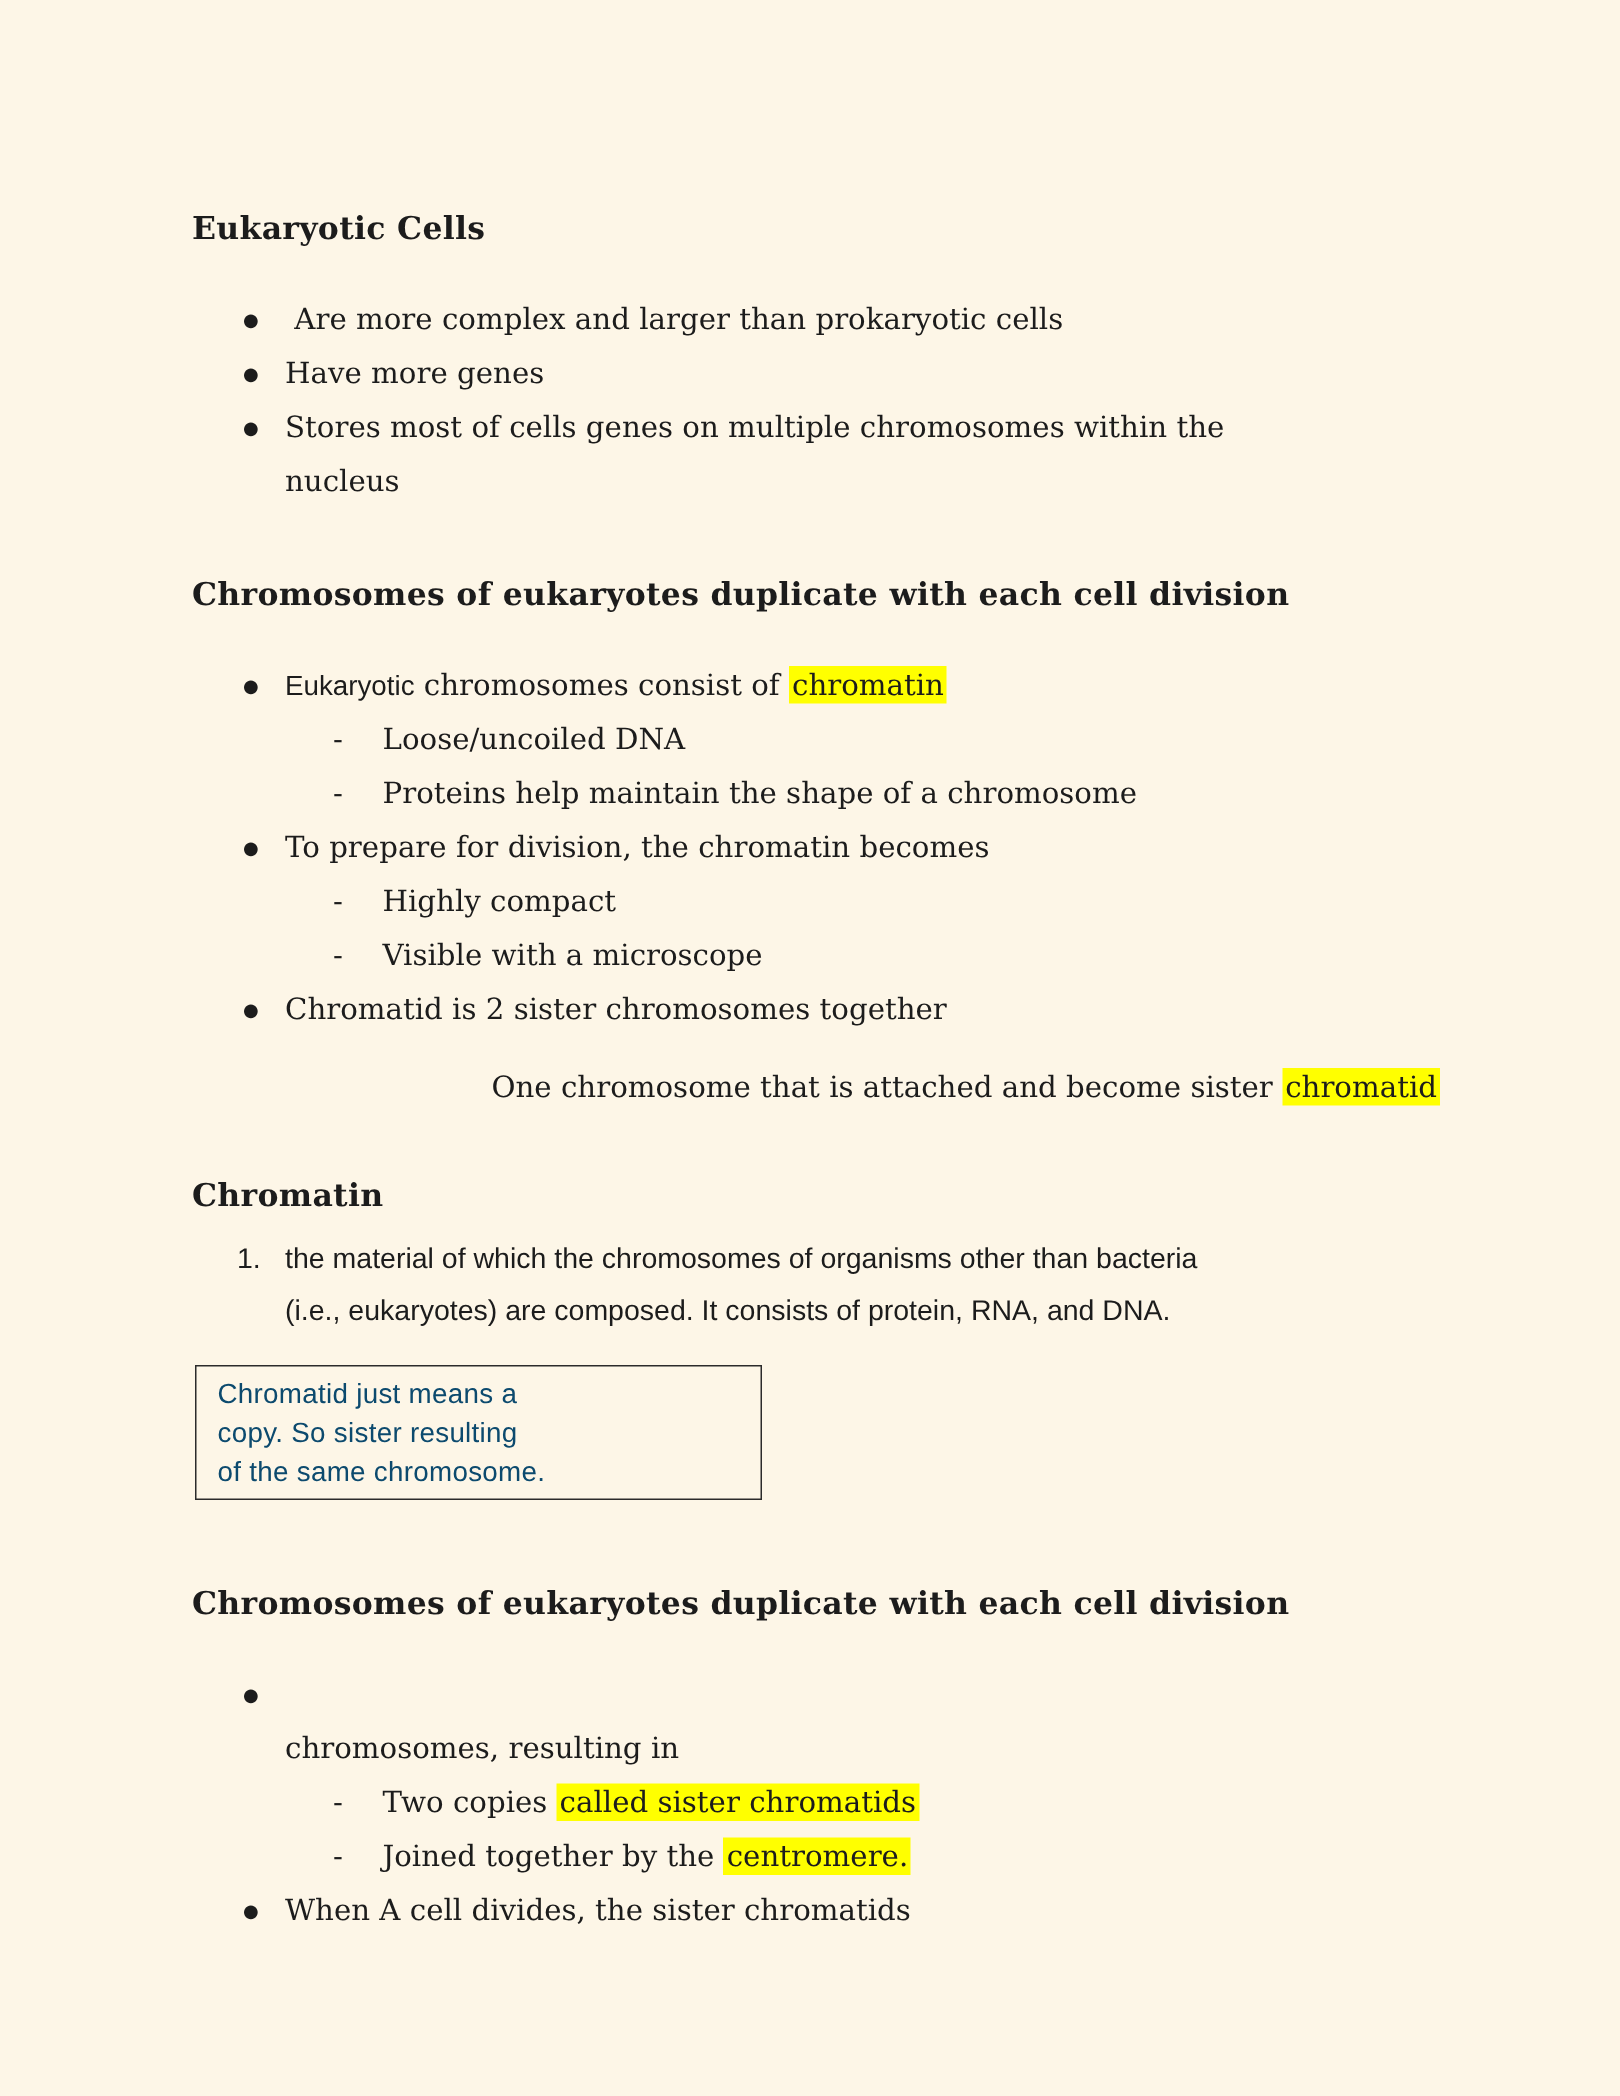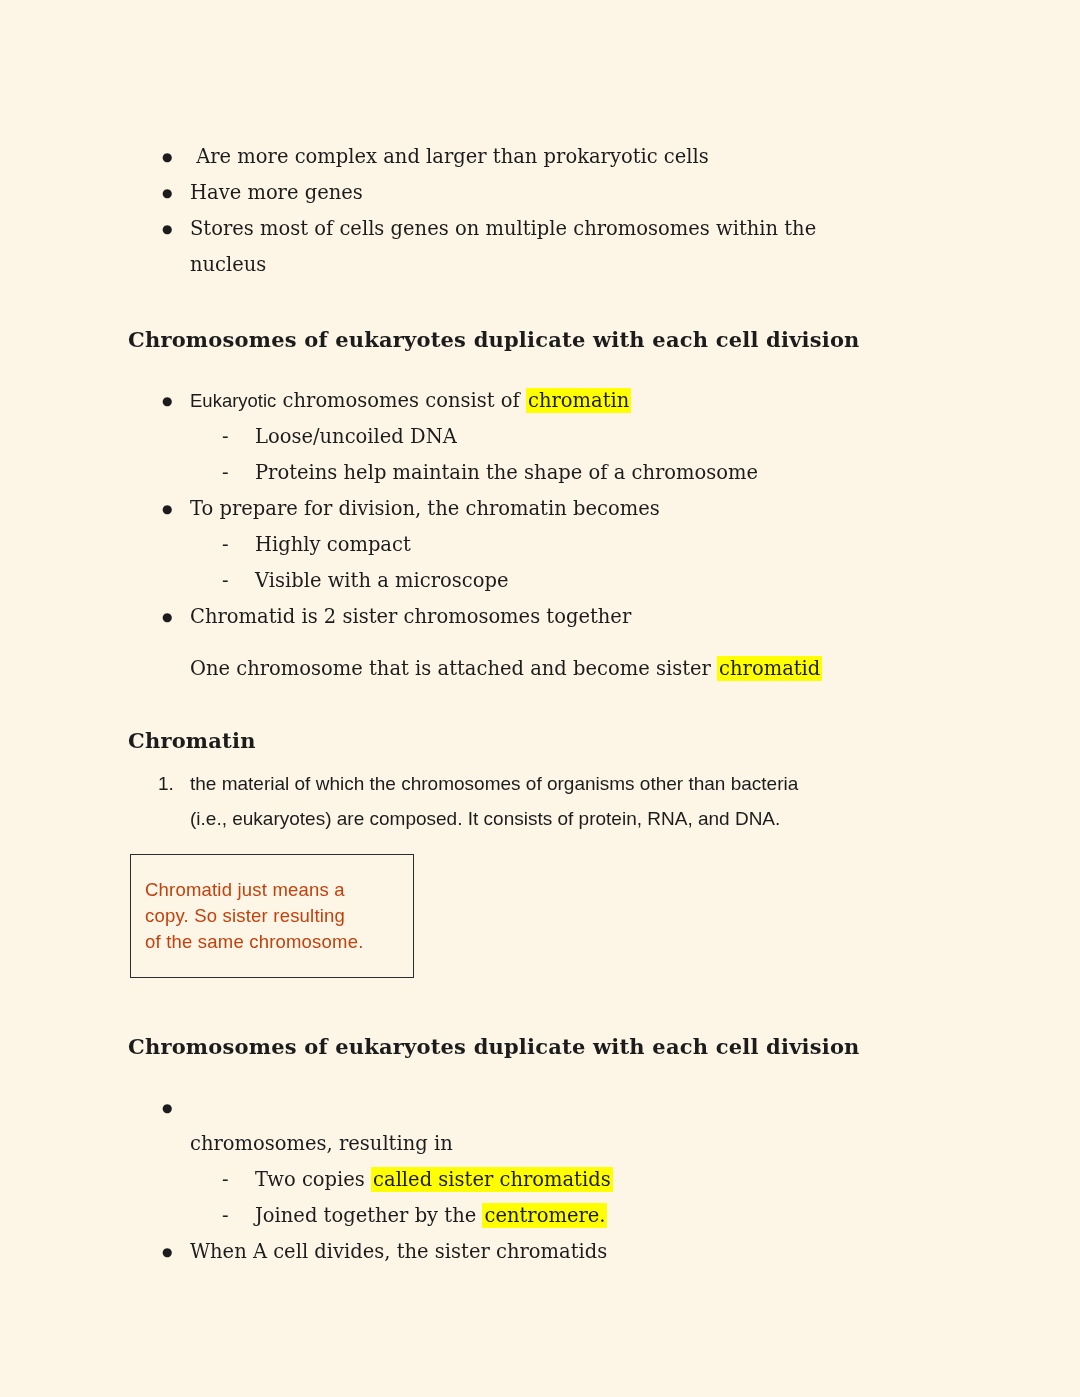--- a/index.html
+++ b/index.html
@@ -30,42 +30,43 @@
   }
   .bullet-row .txt { max-width:680px; }
 
   .sub-row { display:flex; align-items:flex-start; font-size:19.5px; line-height:36px; }
   .sub-row .dash { flex:none; margin-left:94px; width:33px; line-height:36px; }
 
   .num-row { display:flex; align-items:flex-start; margin-left:30px; font-size:19px; line-height:35px; }
   .num-row .num { flex:none; width:32px; font-family:"Liberation Sans", sans-serif; }
   .num-row .ntxt { font-family:"Liberation Sans", sans-serif; max-width:770px; }
 
-  .para { margin:19px 0 0 62px; font-size:19.5px; line-height:30px; }
+  .para { margin:19px 0 0 62px; font-size:19.5px; line-height:30px;text-align:right; }
 
   .hl { background:var(--hl); padding:1px 2px; }
   .sans { font-family:"Liberation Sans", sans-serif; font-size:18.5px;margin-top:44px; }
 
   .note-box {
     box-sizing:border-box;
     margin:18px 0 0 2px;
-    width:284px;
+    width:378px;
     border:1.5px solid #2b2b2b;
-    padding:22px 14px;
+    padding:5px 14px;
     font-family:"Liberation Sans", sans-serif;
-    font-size:18.5px; line-height:26px; color:#c2410c;
+    font-size:18.5px; line-height:26px; color:#0c4a6e;
     letter-spacing:.2px;
   }
 </style>
 </head>
 <body>
 
 <div class="page">
 
   <div class="section section1">
+    <h2 class="doc-heading">Eukaryotic Cells</h2>
     <div class="bullet-row">
       <span class="dot">●</span>
       <span class="txt">&nbsp;Are more complex and larger than prokaryotic cells</span>
     </div>
     <div class="bullet-row">
       <span class="dot">●</span>
       <span class="txt">Have more genes</span>
     </div>
     <div class="bullet-row">
       <span class="dot">●</span>

